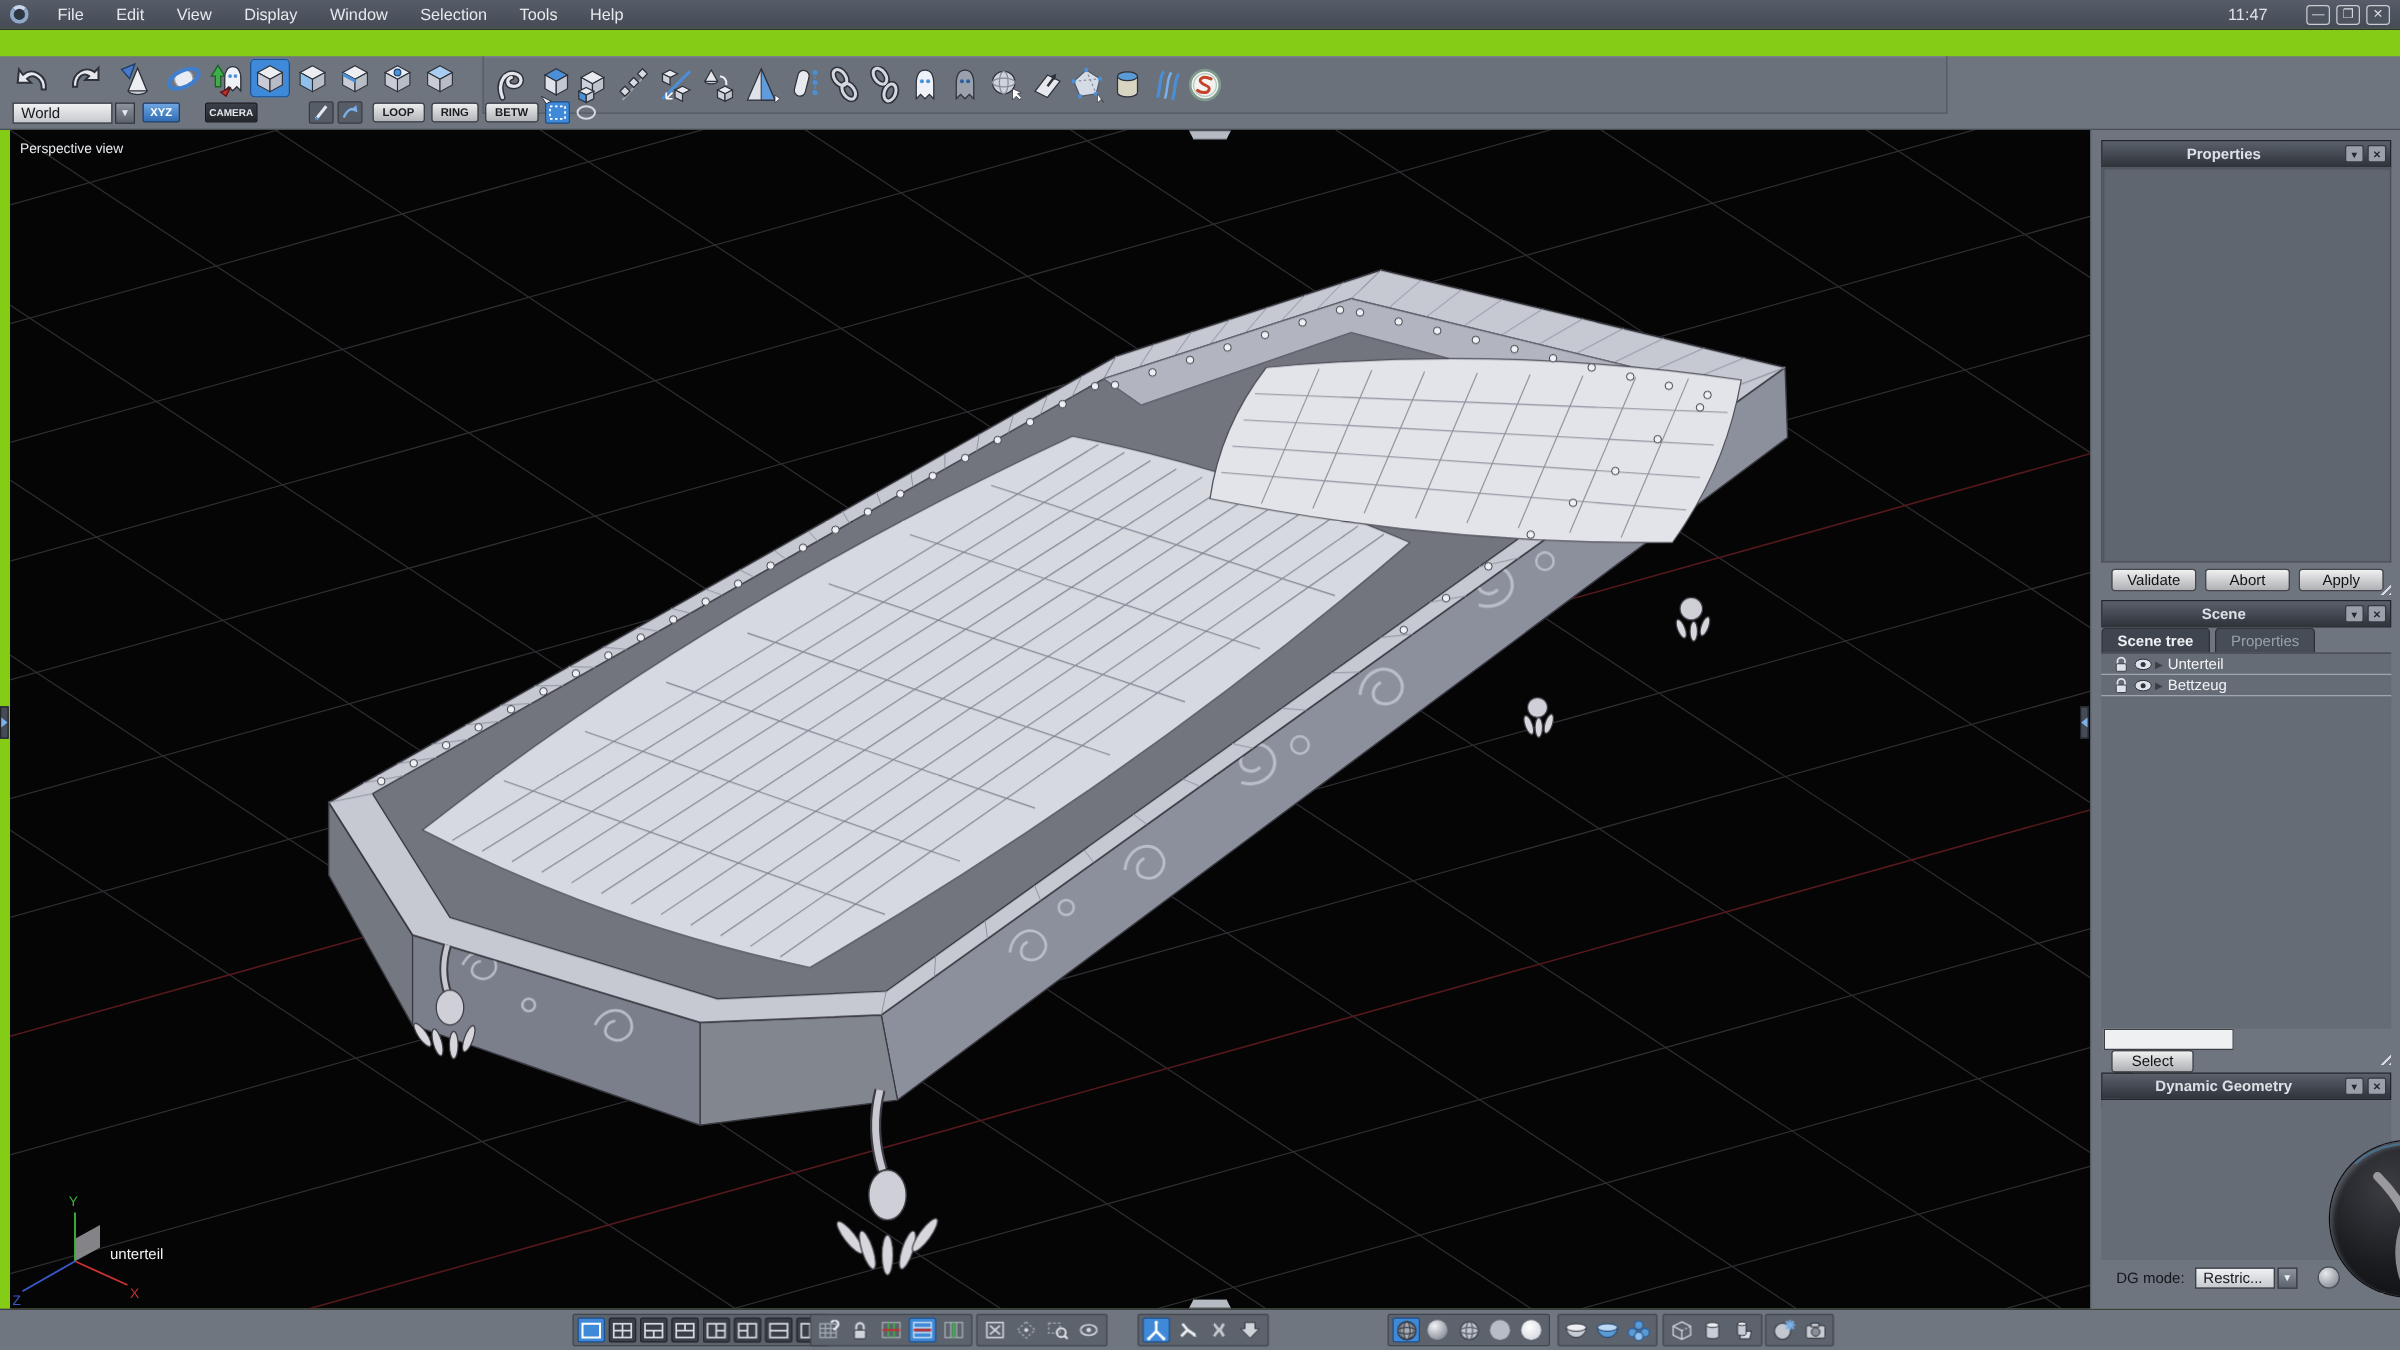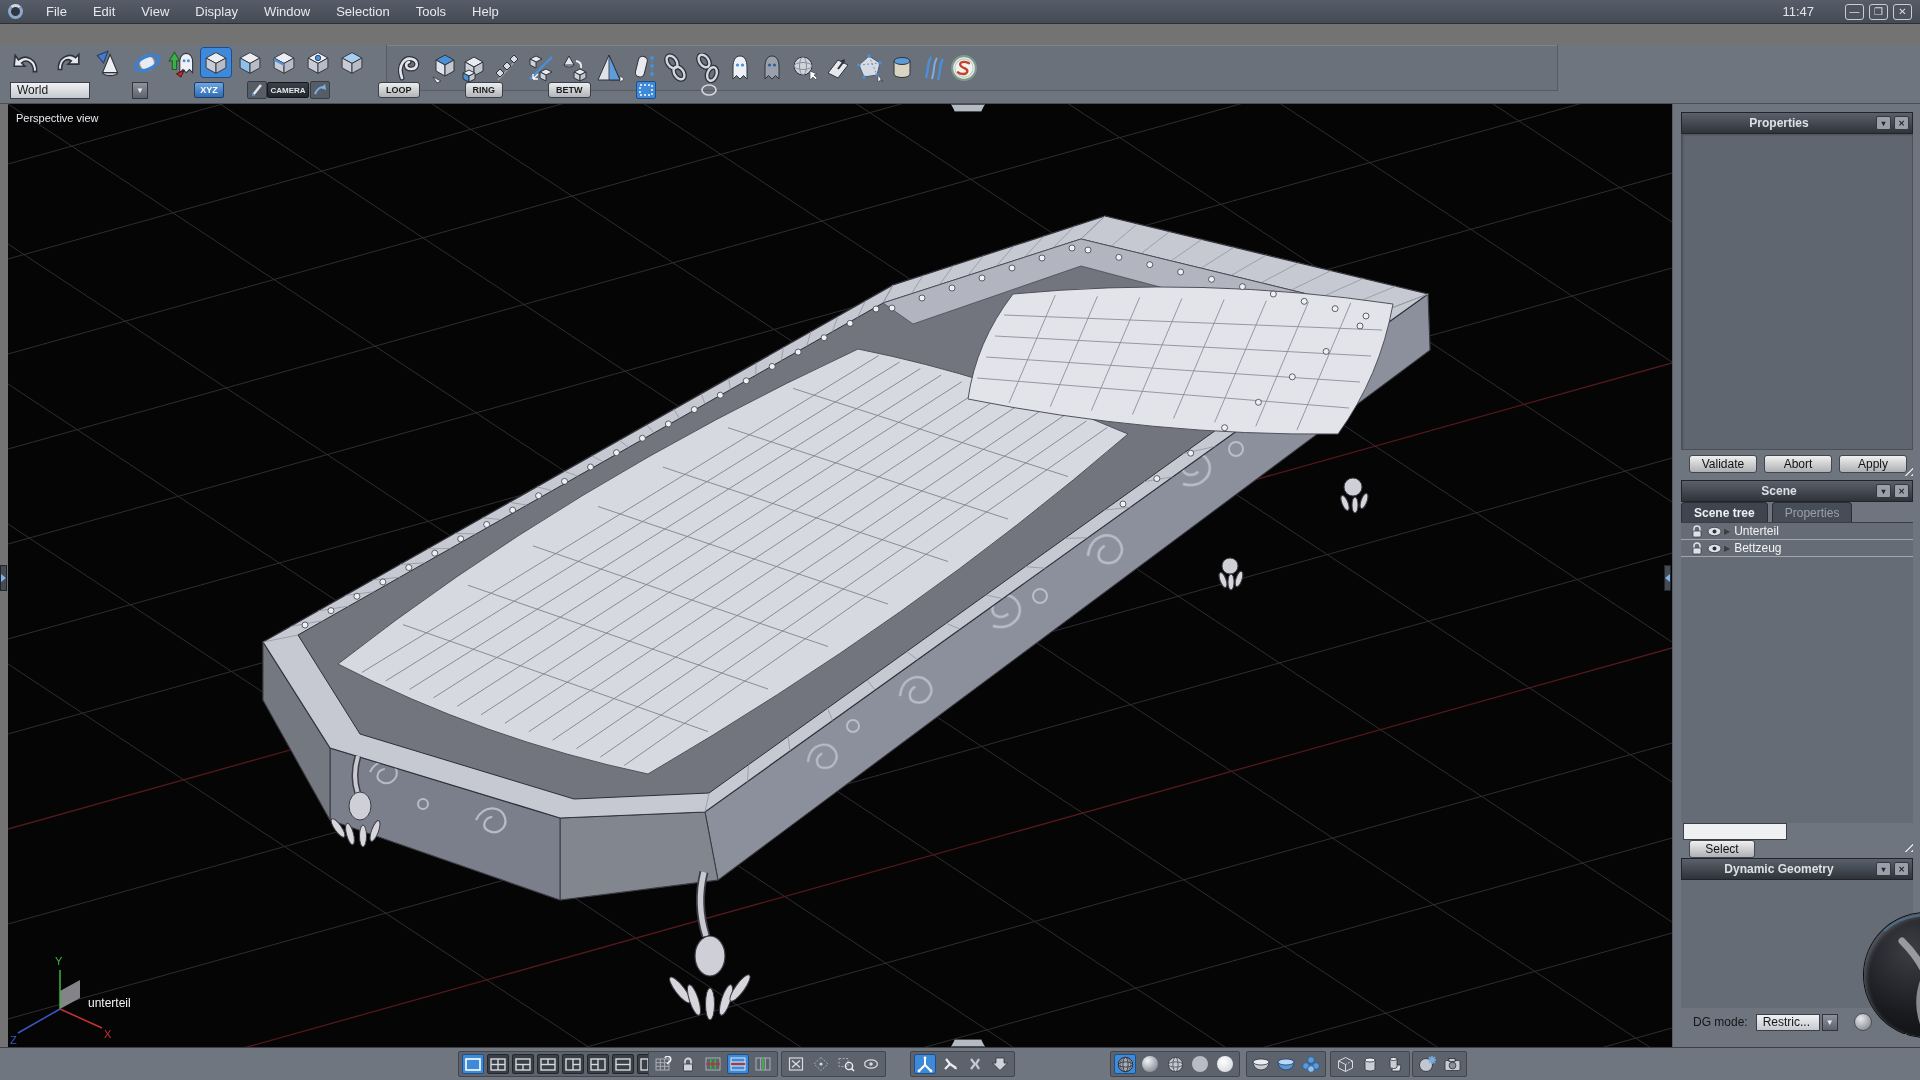--- a/index.html
+++ b/index.html
@@ -1,17 +1,17 @@
 <!DOCTYPE html>
 <html><head>
 <meta charset="utf-8">
 <style>
   html,body{margin:0;padding:0;background:#30343a;}
   *{box-sizing:border-box;font-family:"Liberation Sans",sans-serif;}
-  .app{position:relative;width:1920px;height:1080px;background:#737373;overflow:hidden;}
+  .app{position:relative;width:1920px;height:1080px;background:#84cc16;overflow:hidden;}
   .abs{position:absolute;}
   
   .menubar{left:0;top:0;width:1920px;height:24px;background:linear-gradient(#565d68,#454b55);
            border-bottom:1px solid #2c3036;display:flex;align-items:center;color:#e6e9ee;font-size:13px;}
   .logo{width:15px;height:15px;border:3px solid #8fa8c8;border-radius:50%;margin:0 10px 0 8px;
         border-top-color:#c9d8ea;background:#2e3642;}
   .menu-item{padding:0 13px;height:24px;line-height:24px;cursor:default;}
   .mb-spacer{flex:1;}
   .clock{margin-right:31px;font-size:13px;color:#dfe3ea;}
   .winbtn{width:19px;height:16px;border:1px solid #c9ccd2;border-radius:3px;margin-right:5px;
@@ -24,29 +24,29 @@
        border-radius:4px 4px 0 0;white-space:nowrap;}
   .tab.active{background:linear-gradient(#9299a3,#7e848e);color:#ffffff;}
   
   .toolbar{left:0;top:45px;width:1920px;height:59px;background:#6e757f;border-bottom:1px solid #4a4e55;}
   .toolpanel{position:absolute;left:386px;top:0;width:1172px;height:46px;background:#6a717b;
              border:1px solid #555b63;border-top:none;box-shadow:inset 0 1px 0 #7d848e;}
   .tbtn{position:absolute;top:3px;width:32px;height:40px;display:flex;align-items:center;justify-content:center;border-radius:3px;}
   .ltool{position:absolute;top:2px;width:34px;height:32px;display:flex;align-items:center;justify-content:center;}
   .cubebtn{position:absolute;top:2px;width:32px;height:31px;display:flex;align-items:center;justify-content:center;border-radius:4px;}
   .cubebtn.sel{background:#3f8ad8;box-shadow:inset 0 0 0 1px #1d4f8a, inset 0 1px 0 #7fb4e8;}
-  .row2{position:absolute;top:35px;height:20px;display:flex;align-items:center;gap:40px;}
+  .row2{position:absolute;top:35px;height:20px;display:flex;align-items:center;}
   .worldbox{width:80px;height:17px;background:linear-gradient(#f0f1f3,#c6c9ce);border:1px solid #3c4046;
             font-size:12px;color:#16181c;padding:0 6px;line-height:15px;}
   .ddbtn{width:16px;height:17px;background:linear-gradient(#8d939d,#5d636d);border:1px solid #32363c;
          color:#e8ebf0;font-size:8px;text-align:center;line-height:16px;margin-left:2px;}
   .xyzbtn{width:30px;height:16px;background:linear-gradient(#6fa6e0,#2f6cb4);border:1px solid #1c3f6e;border-radius:2px;
           color:#fff;font-size:9px;font-weight:bold;text-align:center;line-height:15px;margin-left:6px;}
   .cambtn{width:42px;height:16px;background:linear-gradient(#3a4049,#22262c);border:1px solid #14161a;border-radius:2px;
-          color:#e4e7ec;font-size:8px;font-weight:bold;text-align:center;line-height:15px;margin-left:3px;}
+          color:#e4e7ec;font-size:8px;font-weight:bold;text-align:center;line-height:15px;margin-left:20px;}
   .smbtn{height:16px;padding:0 7px;background:linear-gradient(#eceded,#b2b4b8);border:1px solid #3c4046;border-radius:3px;
          color:#1a1c20;font-size:9px;font-weight:bold;line-height:14px;margin-right:5px;}
   .minibtn{width:20px;height:18px;background:#565d67;border:1px solid #383c42;border-radius:2px;margin-right:3px;
            display:flex;align-items:center;justify-content:center;}
   .minibtn.sel{background:#3f8ad8;border-color:#1d4f8a;}
   
   .viewport{left:8px;top:104px;width:1664px;height:943px;background:#050505;overflow:hidden;}
   .vhandle{width:34px;height:8px;background:#b6bac2;border:1px solid #4a4e55;}
   .vh-top{left:943px;top:0;clip-path:polygon(12% 100%,88% 100%,100% 0,0 0);}
   .vh-bot{left:943px;top:935px;clip-path:polygon(12% 0,88% 0,100% 100%,0 100%);}

